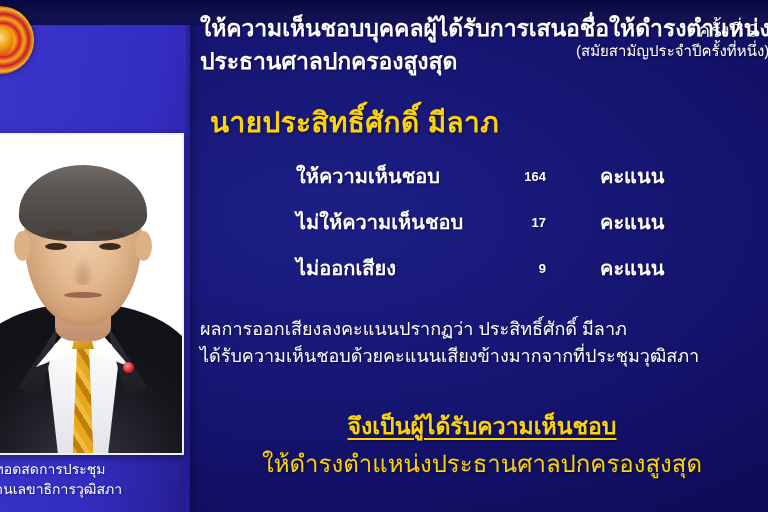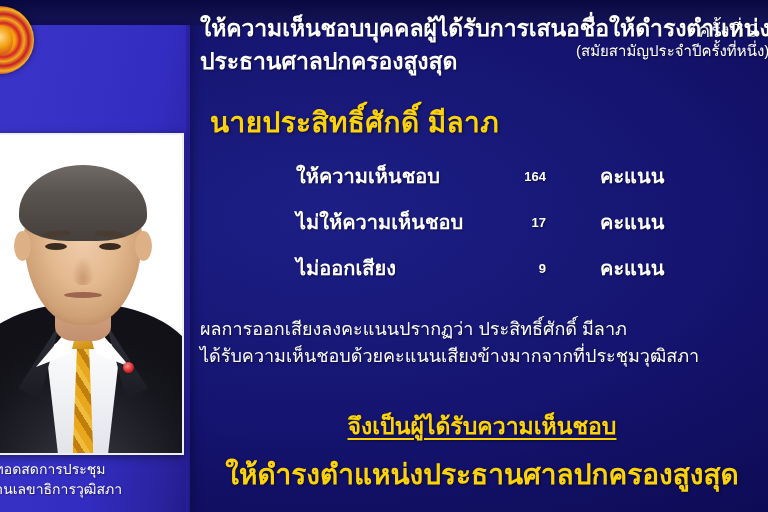--- a/index.html
+++ b/index.html
@@ -336,23 +336,23 @@
   }
   .conc-1 {
     font-size: 23px;
     font-weight: bold;
     text-decoration: underline;
     text-underline-offset: 4px;
     text-decoration-thickness: 2px;
     white-space: nowrap;
   }
   .conc-2 {
-    font-size: 28px;
-    font-weight: bold;
-    margin-top: 8px;
+    font-size: 24px;
+    font-weight: normal;
+    margin-top: 0;
     white-space: nowrap;
   }
 </style>
 </head>
 <body>
 
 <div id="stage">
 
   <div class="top-band"></div>
 

